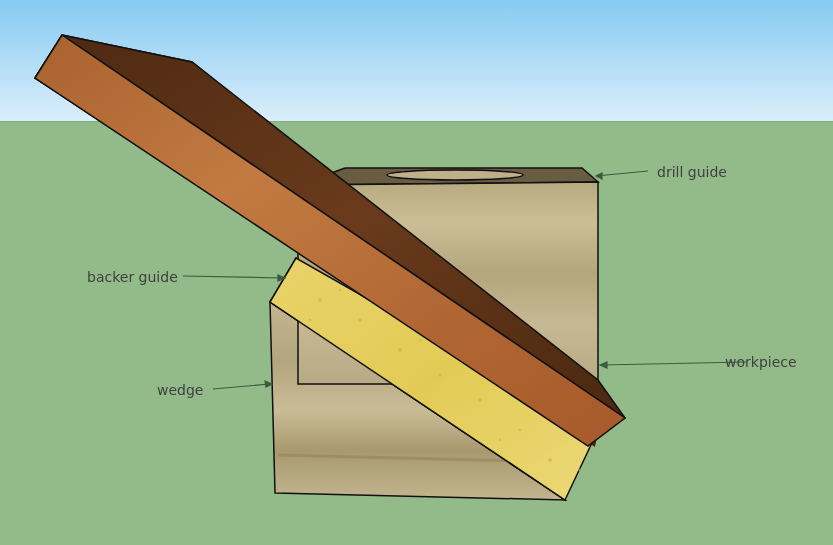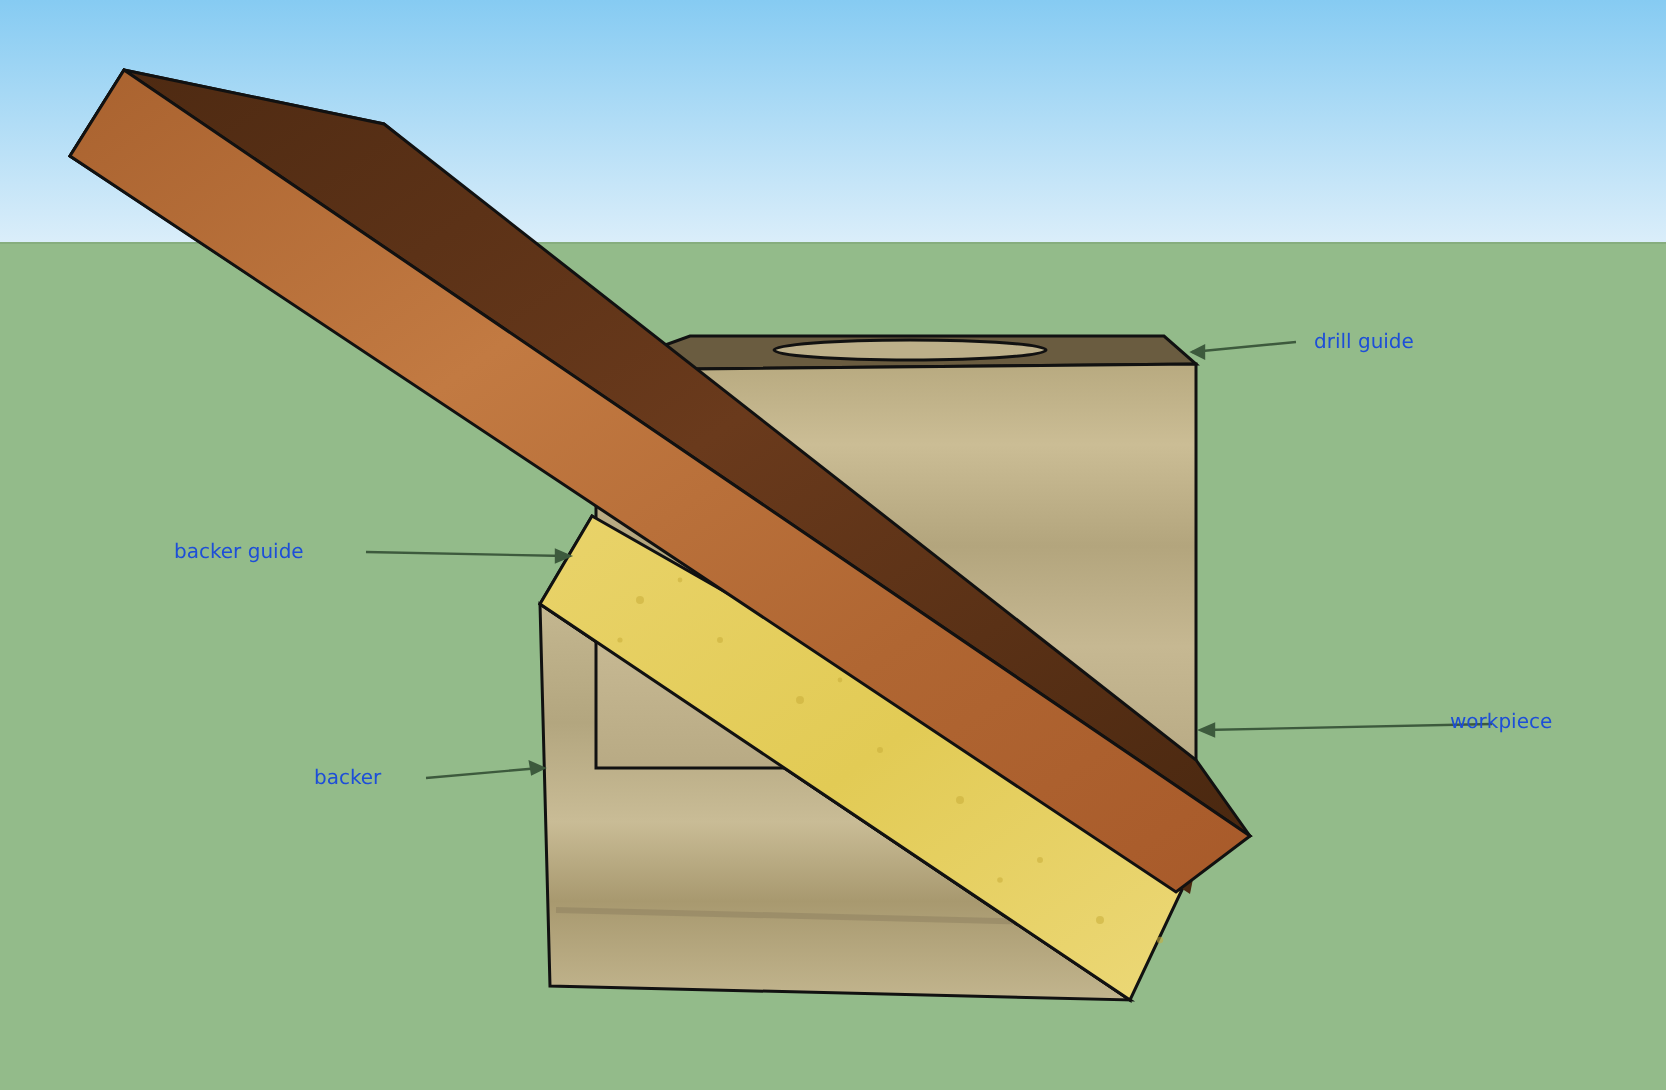--- a/index.html
+++ b/index.html
@@ -4,22 +4,22 @@
   <style>
     html, body { margin: 0; padding: 0; }
     body {
       width: 833px; height: 545px; overflow: hidden; position: relative;
       font-family: "DejaVu Sans", sans-serif;
     }
     #scene { position: absolute; left: 0; top: 0; width: 833px; height: 545px; }
     .label {
       position: absolute;
       font-family: "DejaVu Sans", sans-serif;
-      font-size: 10px;
-      color: #1d4ed8;
+      font-size: 14px;
+      color: #404040;
       white-space: nowrap;
       line-height: 16px;
     }
   </style>
 </head>
 <body>
 
 <svg id="scene" width="833" height="545" viewBox="0 0 833 545" xmlns="http://www.w3.org/2000/svg">
   <defs>
     <linearGradient id="sky" x1="0" y1="0" x2="0" y2="1">
@@ -106,13 +106,13 @@
     <line x1="746" y1="362" x2="602" y2="365"></line>
     <polygon points="600,365 607,362 607,368"></polygon>
     <line x1="213" y1="389" x2="270" y2="384"></line>
     <polygon points="272,384 265,381 266,387"></polygon>
   </g>
 </svg>
 
 <div class="label" style="left:657px; top:164px;">drill guide</div>
 <div class="label" style="left:87px; top:269px;">backer guide</div>
 <div class="label" style="left:725px; top:354px;">workpiece</div>
-<div class="label" style="left:157px; top:382px;">backer</div>
+<div class="label" style="left:157px; top:382px;">wedge</div>
 
 </body></html>

